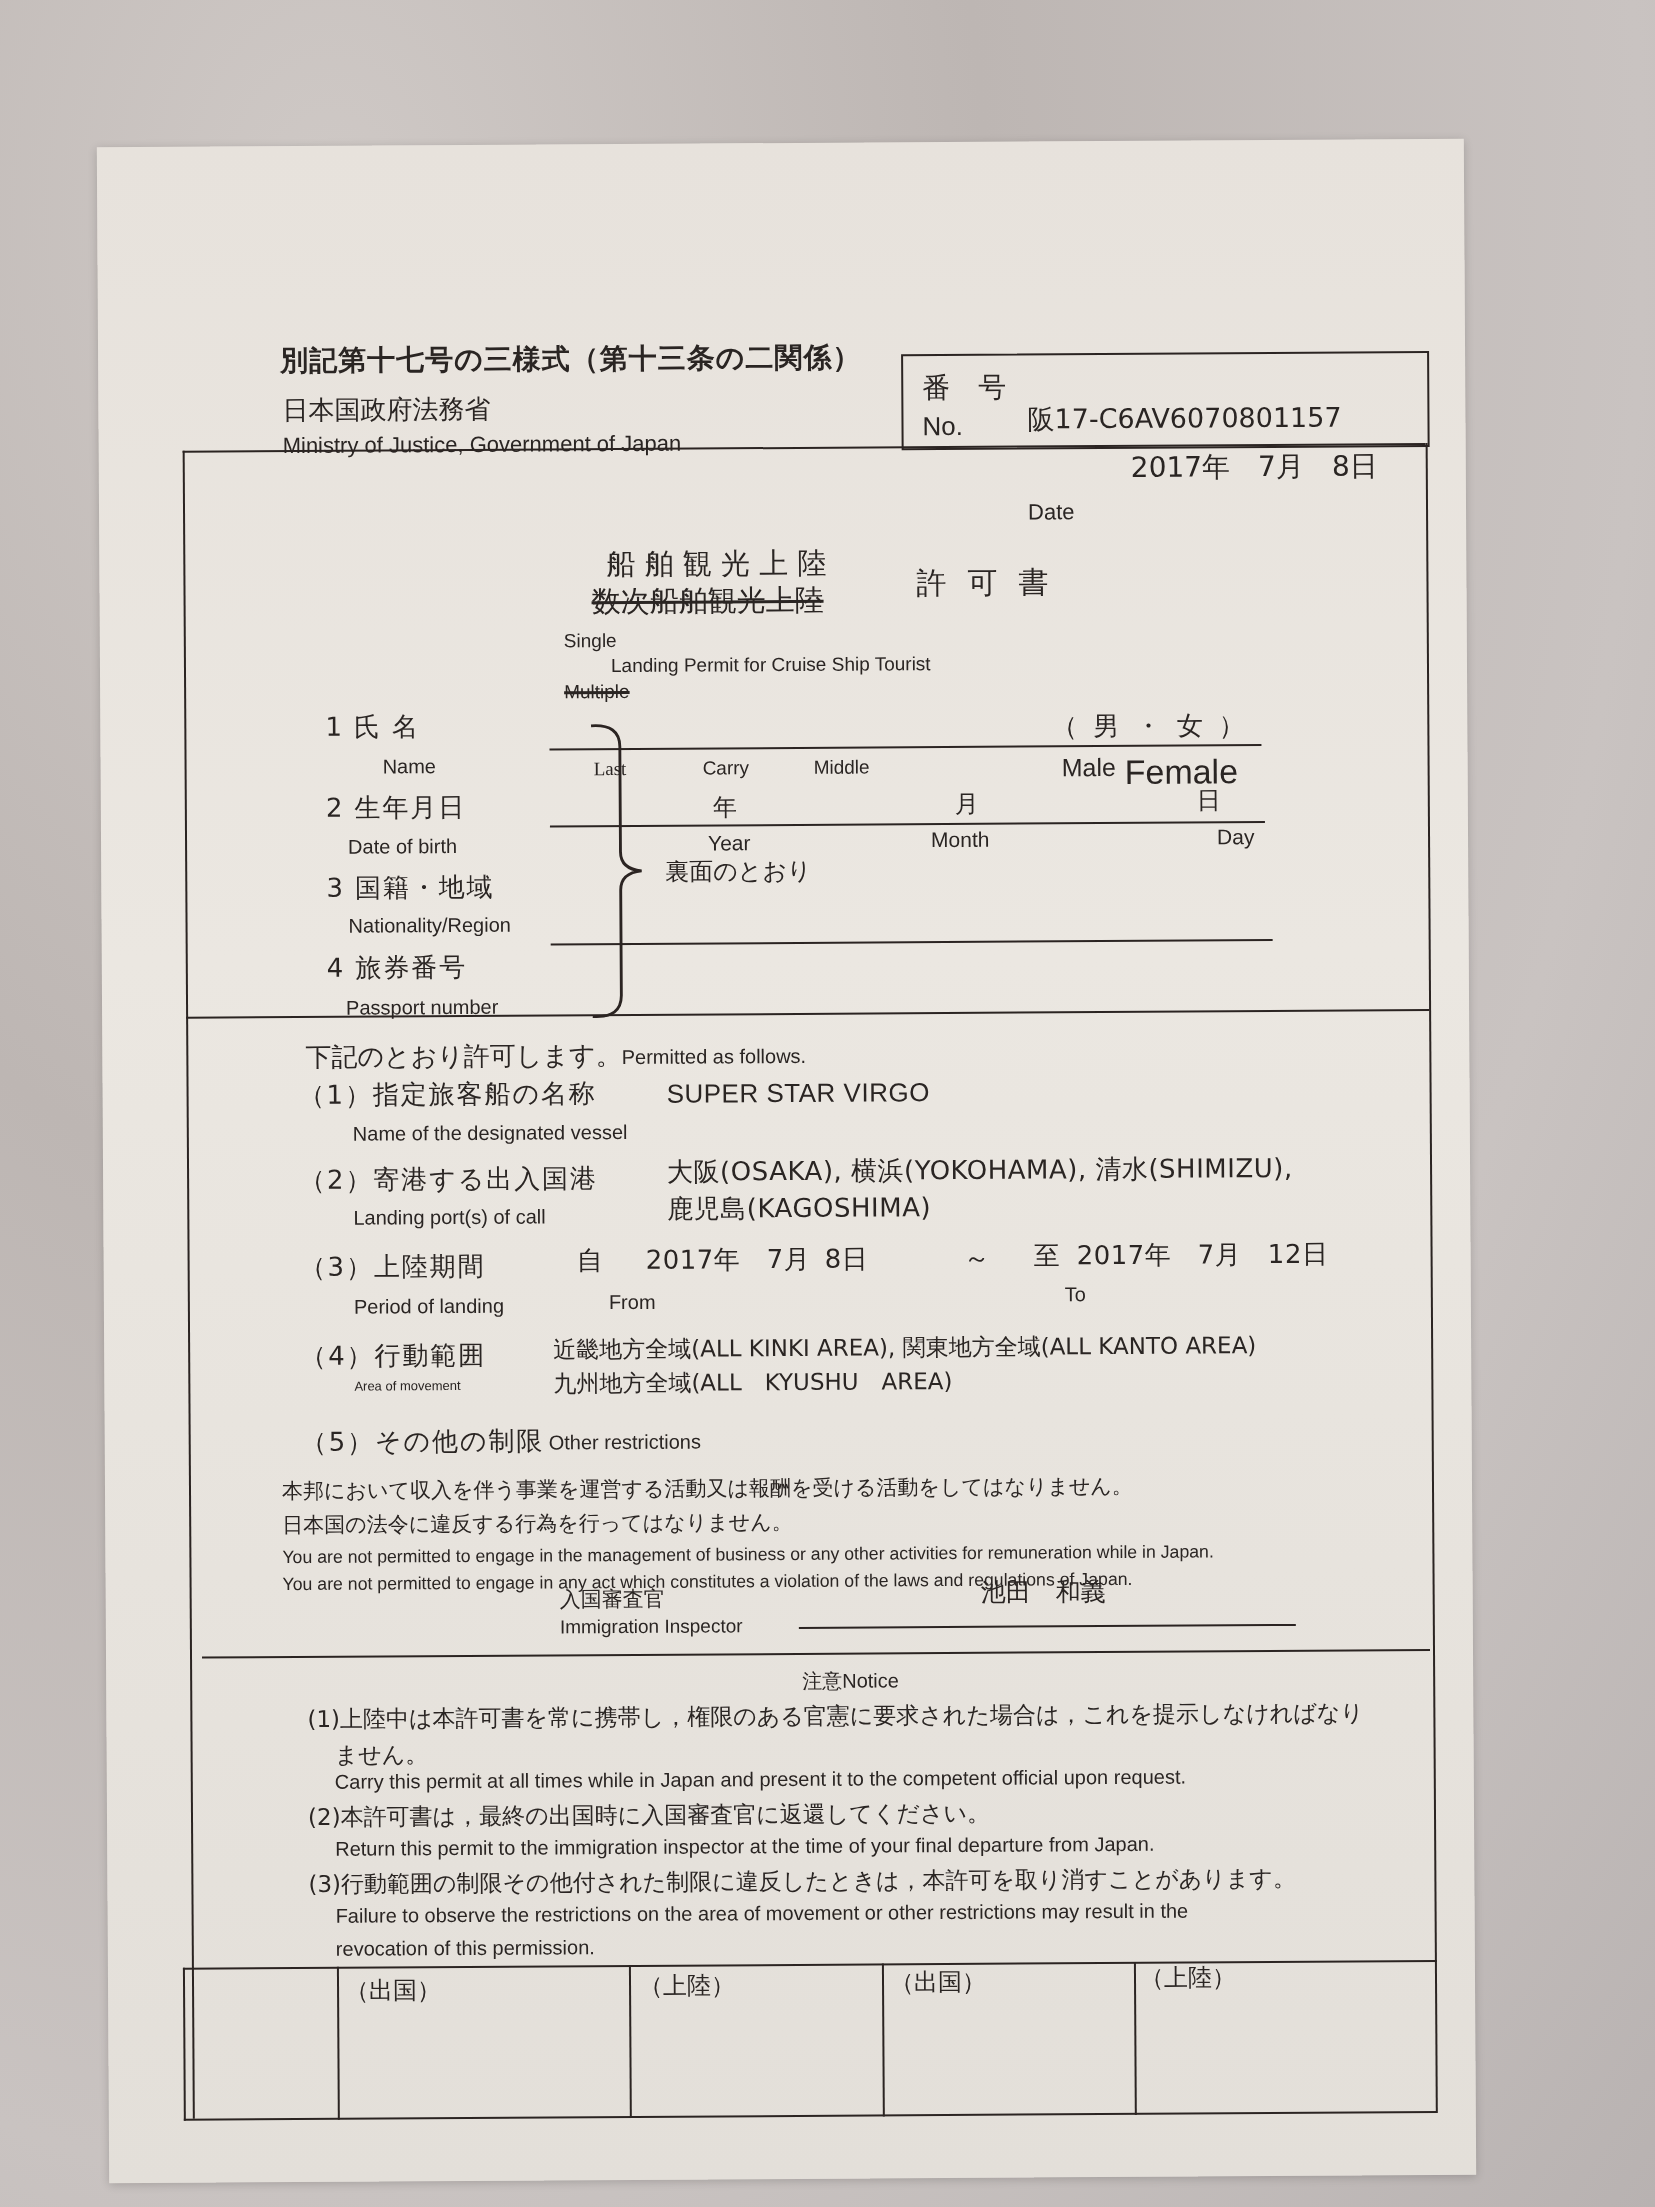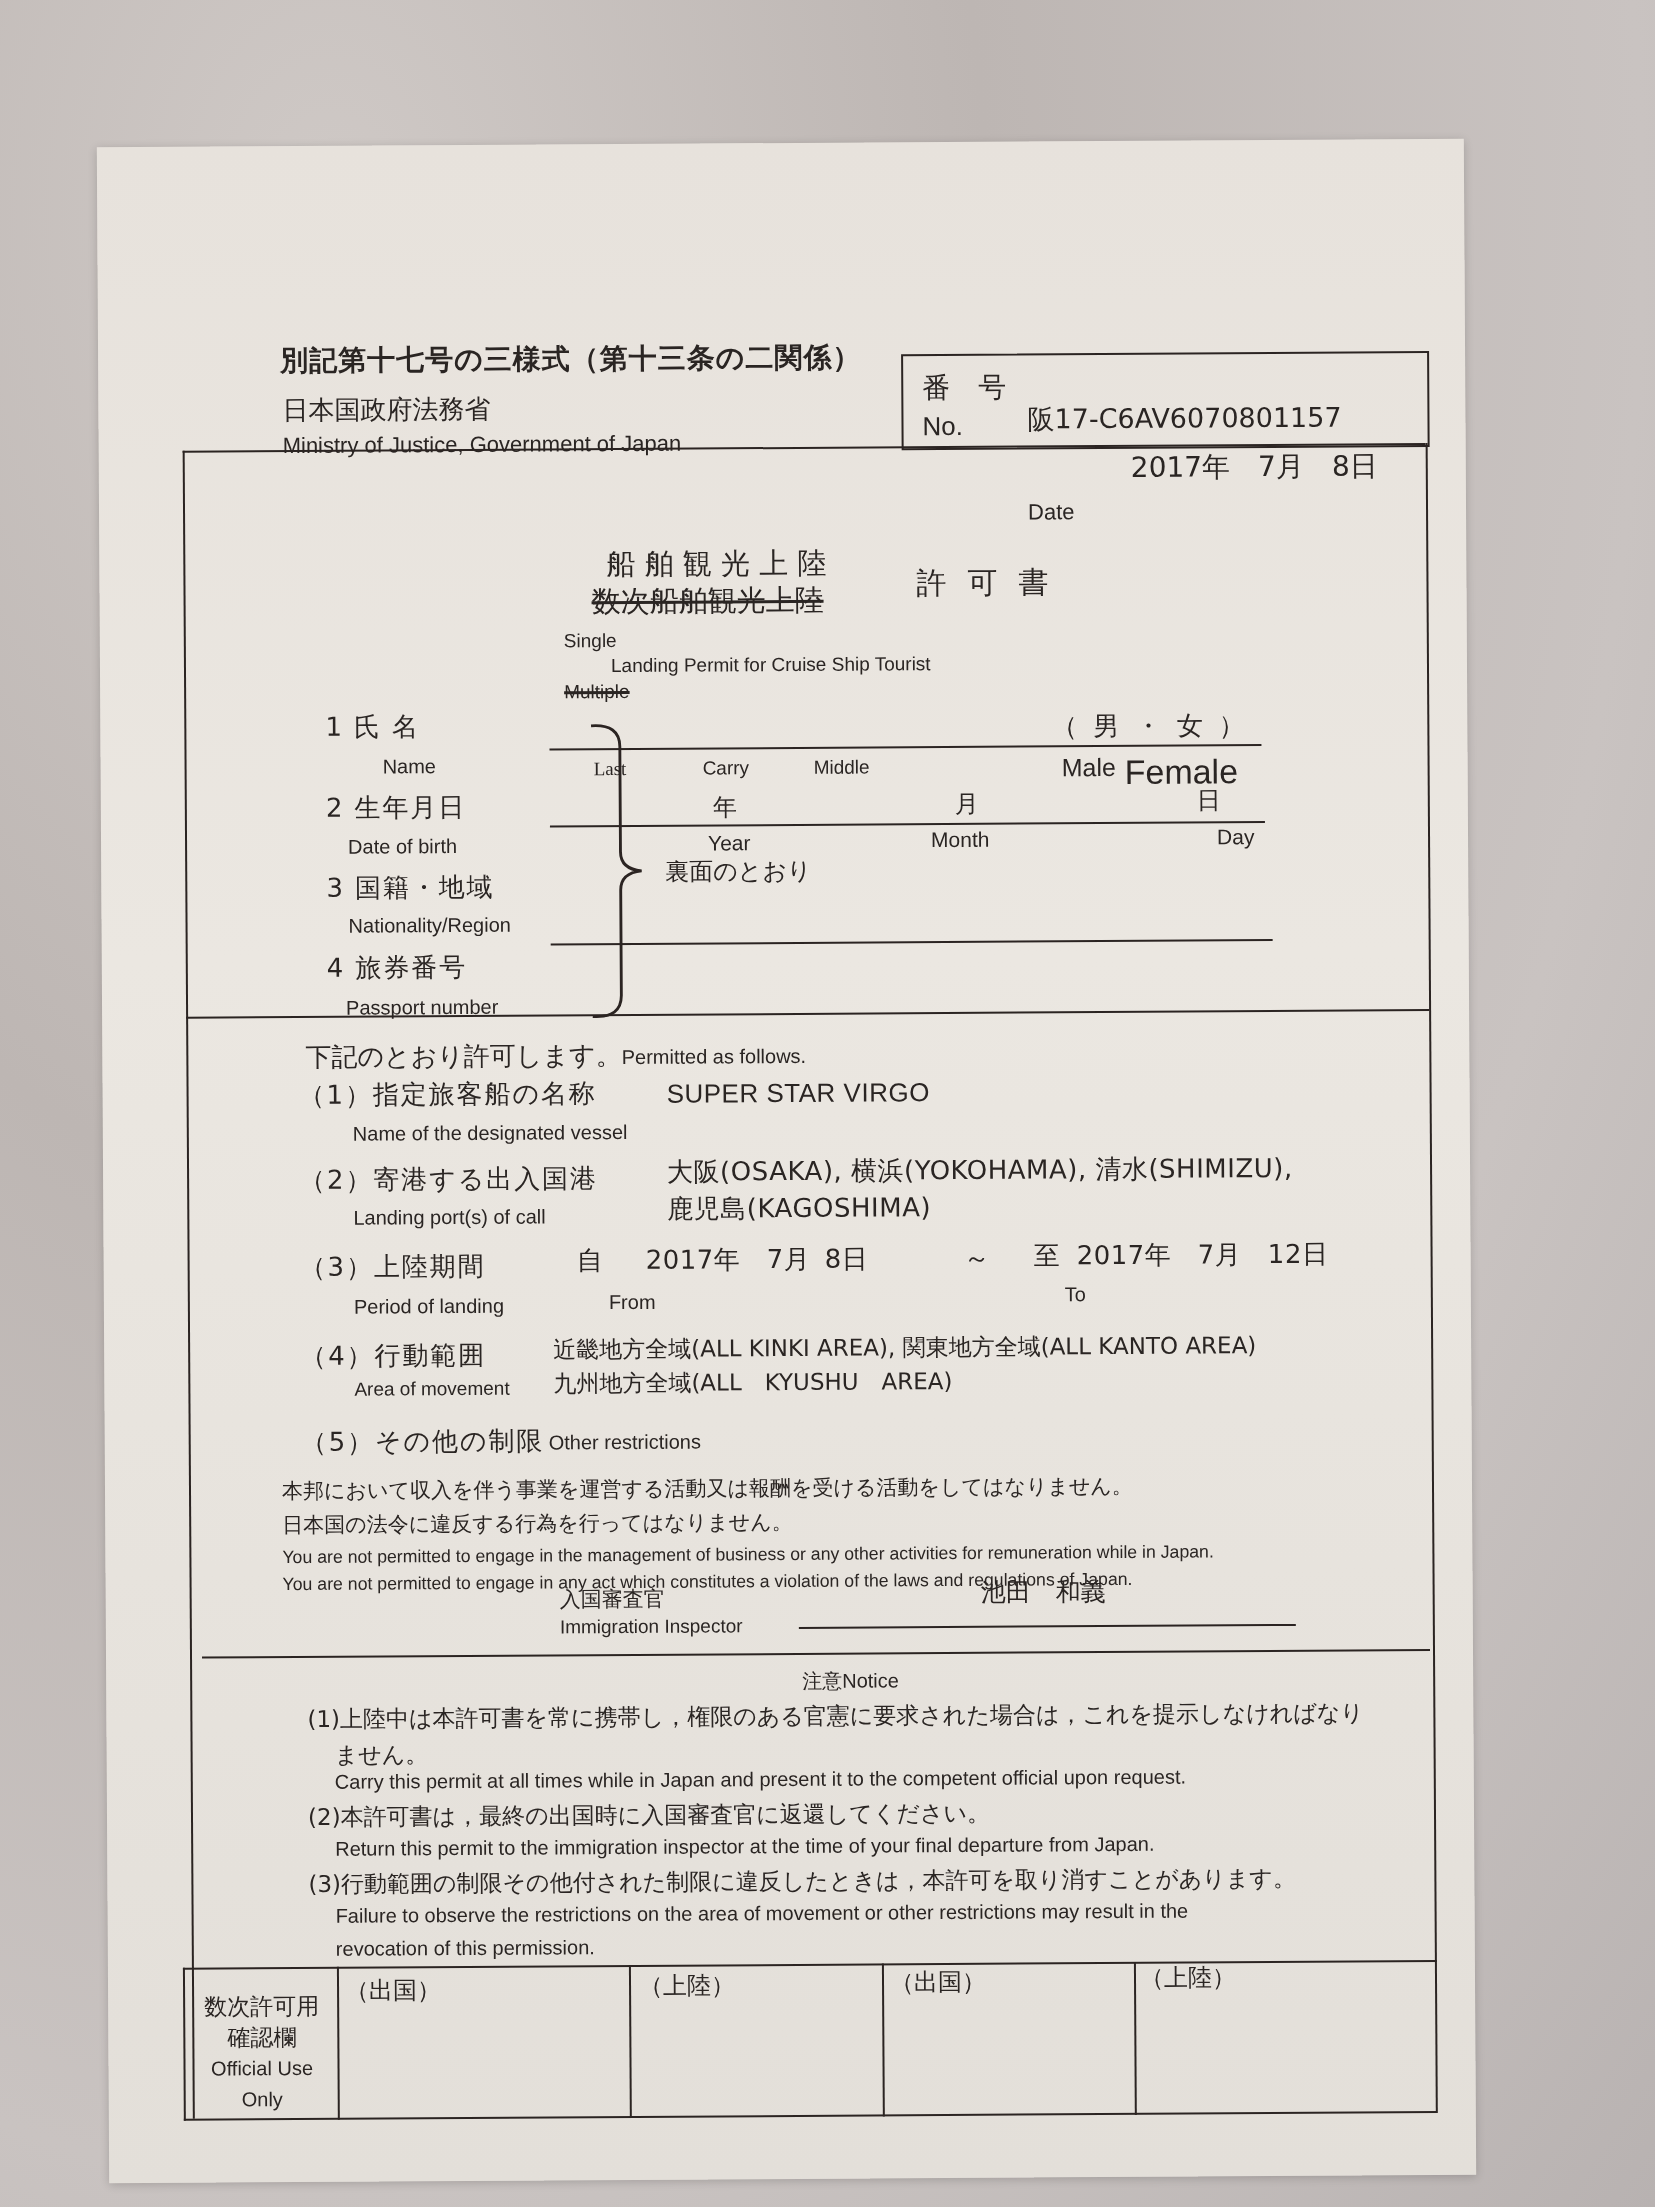--- a/index.html
+++ b/index.html
@@ -132,21 +132,21 @@
   <div class="abs jp val" style="left:973px; top:1097px; word-spacing:5.7px;">2017年　7月　12日</div>
   <div class="abs lbl-en" style="left:250px; top:1150px;">Period of landing</div>
   <div class="abs lbl-en" style="left:505px; top:1147px;">From</div>
   <div class="abs lbl-en" style="left:961px; top:1142px;">To</div>
 
   <div class="abs jp lbl-jp" style="left:196px; top:1193px;">
     <span>（4）</span><span>行動範囲</span>
   </div>
   <div class="abs jp" style="left:449px; top:1190px; font-size:23px;">近畿地方全域(ALL KINKI AREA), 関東地方全域(ALL KANTO AREA)</div>
   <div class="abs jp" style="left:449px; top:1224px; font-size:23px;">九州地方全域(ALL　KYUSHU　AREA)</div>
-  <div class="abs" style="left:250px; top:1233px; font-size:19px;">Area of movement</div>
+  <div class="abs" style="left:250px; top:1233px; font-size:13px;">Area of movement</div>
 
   <div class="abs" style="left:196px; top:1279px;">
     <span class="jp lbl-jp">（5）</span><span class="jp lbl-jp">その他の制限</span>&nbsp;<span style="font-size:20px;">Other restrictions</span>
   </div>
   <div class="abs jp" style="left:177px; top:1331px; font-size:21px;">本邦において収入を伴う事業を運営する活動又は報酬を受ける活動をしてはなりません。</div>
   <div class="abs jp" style="left:177px; top:1365px; font-size:21px;">日本国の法令に違反する行為を行ってはなりません。</div>
   <div class="abs" style="left:177px; top:1401px; font-size:17.7px;">You are not permitted to engage in the management of business or any other activities for remuneration while in Japan.</div>
   <div class="abs" style="left:177px; top:1428px; font-size:17.7px;">You are not permitted to engage in any act which constitutes a violation of the laws and regulations of Japan.</div>
 
   <div class="abs jp" style="left:454px; top:1441px; font-size:21px;">入国審査官</div>
@@ -167,24 +167,18 @@
   <div class="abs notice-en" style="left:228px; top:1792px;">revocation of this permission.</div>
 
   <div class="line" style="left:75px; top:1821px; width:1254px; height:2.4px;"></div>
   <div class="line" style="left:75px; top:1821px; width:2.4px; height:153px;"></div>
   <div class="line" style="left:75px; top:1972px; width:1254px; height:2.4px;"></div>
   <div class="line" style="left:229px; top:1821px; width:1.9px; height:153px;"></div>
   <div class="line" style="left:521px; top:1821px; width:1.9px; height:153px;"></div>
   <div class="line" style="left:774px; top:1821px; width:1.9px; height:153px;"></div>
   <div class="line" style="left:1026px; top:1821px; width:1.9px; height:153px;"></div>
 
-  <div class="abs jp" style="left:80px; top:1845px; width:147px; text-align:center; font-size:23px; line-height:31px;">
-    <div>数次許可用</div>
-    <div>確認欄</div>
-    <div style="font-family:'Liberation Sans',sans-serif; font-size:20px;">Official Use</div>
-    <div style="font-family:'Liberation Sans',sans-serif; font-size:20px;">Only</div>
-  </div>
   <div class="abs jp cell-label" style="left:237px; top:1829px;">（出国）</div>
   <div class="abs jp cell-label" style="left:531px; top:1826px;">（上陸）</div>
   <div class="abs jp cell-label" style="left:782px; top:1824px;">（出国）</div>
   <div class="abs jp cell-label" style="left:1032px; top:1821px;">（上陸）</div>
 </div>
 
 
 </body></html>

